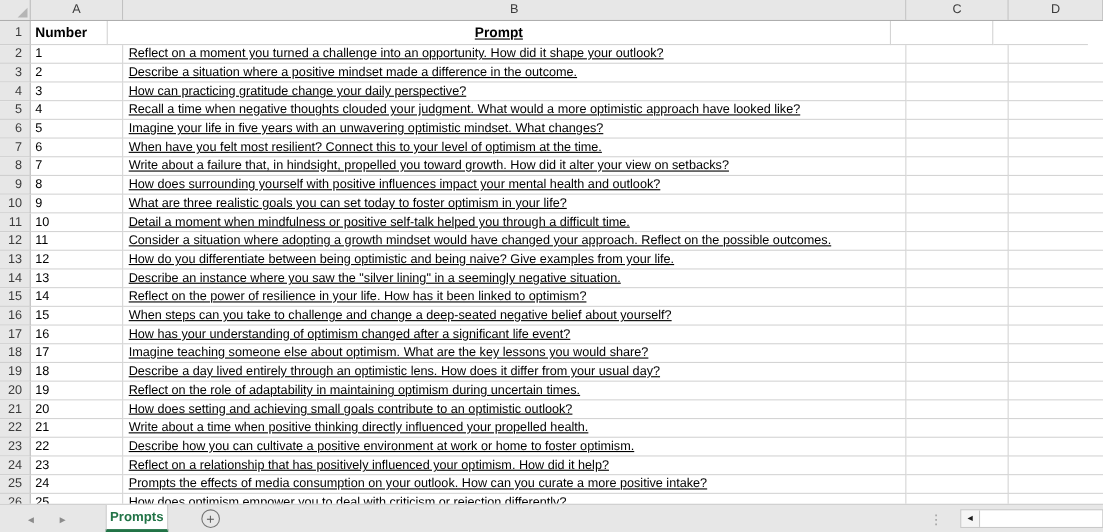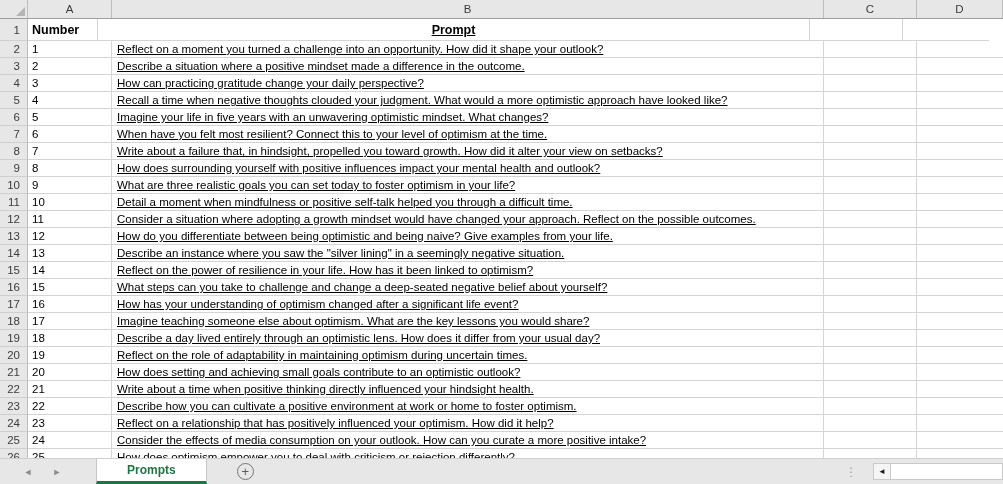--- a/index.html
+++ b/index.html
@@ -54,21 +54,21 @@
   .navarrow{
     color:#8c8c8c;font-size:9px;width:14px;text-align:center;cursor:default;user-select:none;
   }
   .navarrow.left{margin-left:21px;}
   .navarrow.right{margin-left:15px;}
   .sheettab{
     margin-left:32px;height:100%;box-sizing:border-box;background:#ffffff;
     border-left:1px solid #c6c6c6;border-right:1px solid #c6c6c6;
     border-bottom:3px solid #217346;
     display:flex;align-items:center;justify-content:center;
-    padding:0 30px;min-width:40px;cursor:default;
+    padding:0 3px;min-width:40px;cursor:default;
   }
   .sheettab span{
     color:#217346;font-weight:bold;font-size:12px;user-select:none;
   }
   .addsheet{
     margin-left:30px;width:17px;height:17px;border:1px solid #757575;border-radius:50%;
     box-sizing:border-box;display:flex;align-items:center;justify-content:center;
     color:#5a5a5a;font-size:13px;line-height:1;user-select:none;cursor:default;
   }
   .rightgroup{margin-left:auto;display:flex;align-items:center;height:100%;}
@@ -201,21 +201,21 @@
       <div class="row">
         <div class="rowhdr">15</div>
         <div class="cell cA" style="width: 84px;">14</div>
         <div class="cell cB" style="width: 712px;">Reflect on the power of resilience in your life. How has it been linked to optimism?</div>
         <div class="cell cC" style="width: 93px;"></div>
         <div class="cell cD" style="width: 86px;"></div>
       </div>
       <div class="row">
         <div class="rowhdr">16</div>
         <div class="cell cA" style="width: 84px;">15</div>
-        <div class="cell cB" style="width: 712px;">What steps can you take to challenge and change a deep-seated negative belief about yourself?</div>
+        <div class="cell cB" style="width: 712px;">When steps can you take to challenge and change a deep-seated negative belief about yourself?</div>
         <div class="cell cC" style="width: 93px;"></div>
         <div class="cell cD" style="width: 86px;"></div>
       </div>
       <div class="row">
         <div class="rowhdr">17</div>
         <div class="cell cA" style="width: 84px;">16</div>
         <div class="cell cB" style="width: 712px;">How has your understanding of optimism changed after a significant life event?</div>
         <div class="cell cC" style="width: 93px;"></div>
         <div class="cell cD" style="width: 86px;"></div>
       </div>
@@ -243,42 +243,42 @@
       <div class="row">
         <div class="rowhdr">21</div>
         <div class="cell cA" style="width: 84px;">20</div>
         <div class="cell cB" style="width: 712px;">How does setting and achieving small goals contribute to an optimistic outlook?</div>
         <div class="cell cC" style="width: 93px;"></div>
         <div class="cell cD" style="width: 86px;"></div>
       </div>
       <div class="row">
         <div class="rowhdr">22</div>
         <div class="cell cA" style="width: 84px;">21</div>
-        <div class="cell cB" style="width: 712px;">Write about a time when positive thinking directly influenced your hindsight health.</div>
+        <div class="cell cB" style="width: 712px;">Write about a time when positive thinking directly influenced your propelled health.</div>
         <div class="cell cC" style="width: 93px;"></div>
         <div class="cell cD" style="width: 86px;"></div>
       </div>
       <div class="row">
         <div class="rowhdr">23</div>
         <div class="cell cA" style="width: 84px;">22</div>
         <div class="cell cB" style="width: 712px;">Describe how you can cultivate a positive environment at work or home to foster optimism.</div>
         <div class="cell cC" style="width: 93px;"></div>
         <div class="cell cD" style="width: 86px;"></div>
       </div>
       <div class="row">
         <div class="rowhdr">24</div>
         <div class="cell cA" style="width: 84px;">23</div>
         <div class="cell cB" style="width: 712px;">Reflect on a relationship that has positively influenced your optimism. How did it help?</div>
         <div class="cell cC" style="width: 93px;"></div>
         <div class="cell cD" style="width: 86px;"></div>
       </div>
       <div class="row">
         <div class="rowhdr">25</div>
         <div class="cell cA" style="width: 84px;">24</div>
-        <div class="cell cB" style="width: 712px;">Consider the effects of media consumption on your outlook. How can you curate a more positive intake?</div>
+        <div class="cell cB" style="width: 712px;">Prompts the effects of media consumption on your outlook. How can you curate a more positive intake?</div>
         <div class="cell cC" style="width: 93px;"></div>
         <div class="cell cD" style="width: 86px;"></div>
       </div>
       <div class="row">
         <div class="rowhdr">26</div>
         <div class="cell cA" style="width: 84px;">25</div>
         <div class="cell cB" style="width: 712px;">How does optimism empower you to deal with criticism or rejection differently?</div>
         <div class="cell cC" style="width: 93px;"></div>
         <div class="cell cD" style="width: 86px;"></div>
       </div>

